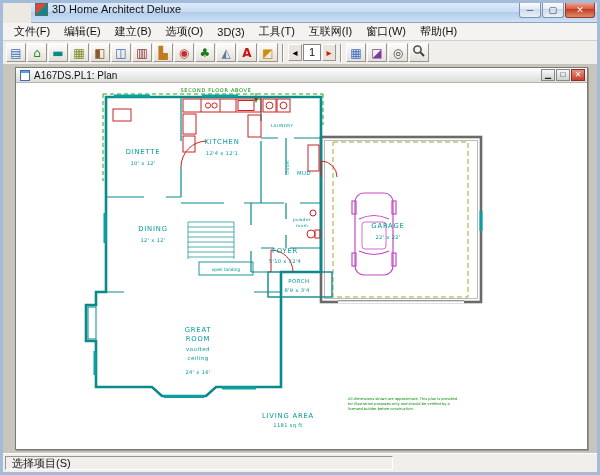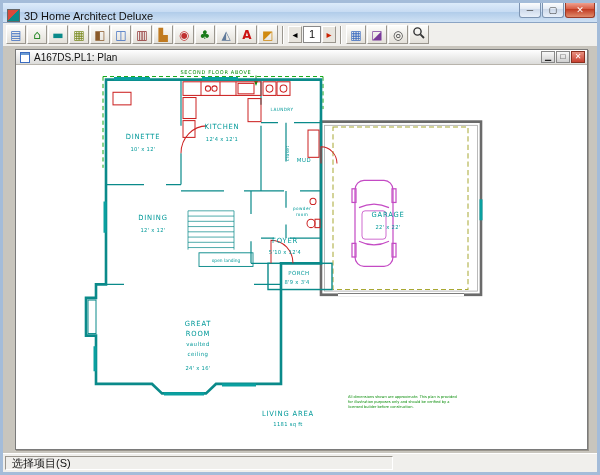--- a/index.html
+++ b/index.html
@@ -2,23 +2,23 @@
 <html><head>
 <meta charset="utf-8">
 <style>
   * { box-sizing: border-box; margin: 0; padding: 0; }
   html,body { width:600px; height:475px; overflow:hidden; background:#fff;
               font-family:"Liberation Sans","DejaVu Sans",sans-serif; }
   .window { width:600px; height:475px; border:3px solid #a4bcd9; display:flex;
             flex-direction:column; background:#ece9e2; }
 
   
-  .titlebar { height:20px; flex:0 0 20px; display:flex; align-items:flex-end;
+  .titlebar { height:20px; flex:0 0 20px; display:flex; align-items:flex-start;
               background:linear-gradient(#dcebfa,#c6daf2 50%,#b2cdea 50%,#cfe1f4);
-              border-bottom:1px solid #8ba4c4; padding:0 2px 0 4px; }
+              border-bottom:1px solid #8ba4c4; padding:0 2px 0 4px;margin-left:28px; }
   .app-icon { width:13px; height:13px; margin-right:4px; border:1px solid #666;
               background:linear-gradient(135deg,#d94a3a 0 50%,#0a8a8a 50% 100%); }
   .title-text { font-size:11px; color:#111; flex:1; white-space:nowrap; }
   .win-btns { display:flex; gap:1px; align-self:flex-start; }
   .wb { width:22px; height:15px; font-size:9px; line-height:13px; text-align:center;
         border:1px solid #7d94b2; border-top:none; border-radius:0 0 3px 3px;
         background:linear-gradient(#fdfdfd,#e2eaf5 45%,#cdd9ea 45%,#e8f0fa); color:#333; cursor:default; }
   .wb.close { width:30px; color:#fff;
         background:linear-gradient(#f0a08e,#d6573f 45%,#c13b22 45%,#e08a6a); border-color:#9a3b28; }
 
@@ -83,20 +83,31 @@
   <div class="titlebar">
     <div class="app-icon"></div>
     <div class="title-text">3D Home Architect Deluxe</div>
     <div class="win-btns">
       <button class="wb">─</button>
       <button class="wb">▢</button>
       <button class="wb close">✕</button>
     </div>
   </div>
 
+  <div class="menubar">
+    <span class="mi">文件(F)</span>
+    <span class="mi">编辑(E)</span>
+    <span class="mi">建立(B)</span>
+    <span class="mi">选项(O)</span>
+    <span class="mi">3D(3)</span>
+    <span class="mi">工具(T)</span>
+    <span class="mi">互联网(I)</span>
+    <span class="mi">窗口(W)</span>
+    <span class="mi">帮助(H)</span>
+  </div>
 
   <div class="toolbar">
     <button class="tb">
         <span class="g ic0">▤</span>
       </button>
     <button class="tb">
         <span class="g ic1">⌂</span>
       </button>
     <button class="tb">
         <span class="g ic2">▬</span>

